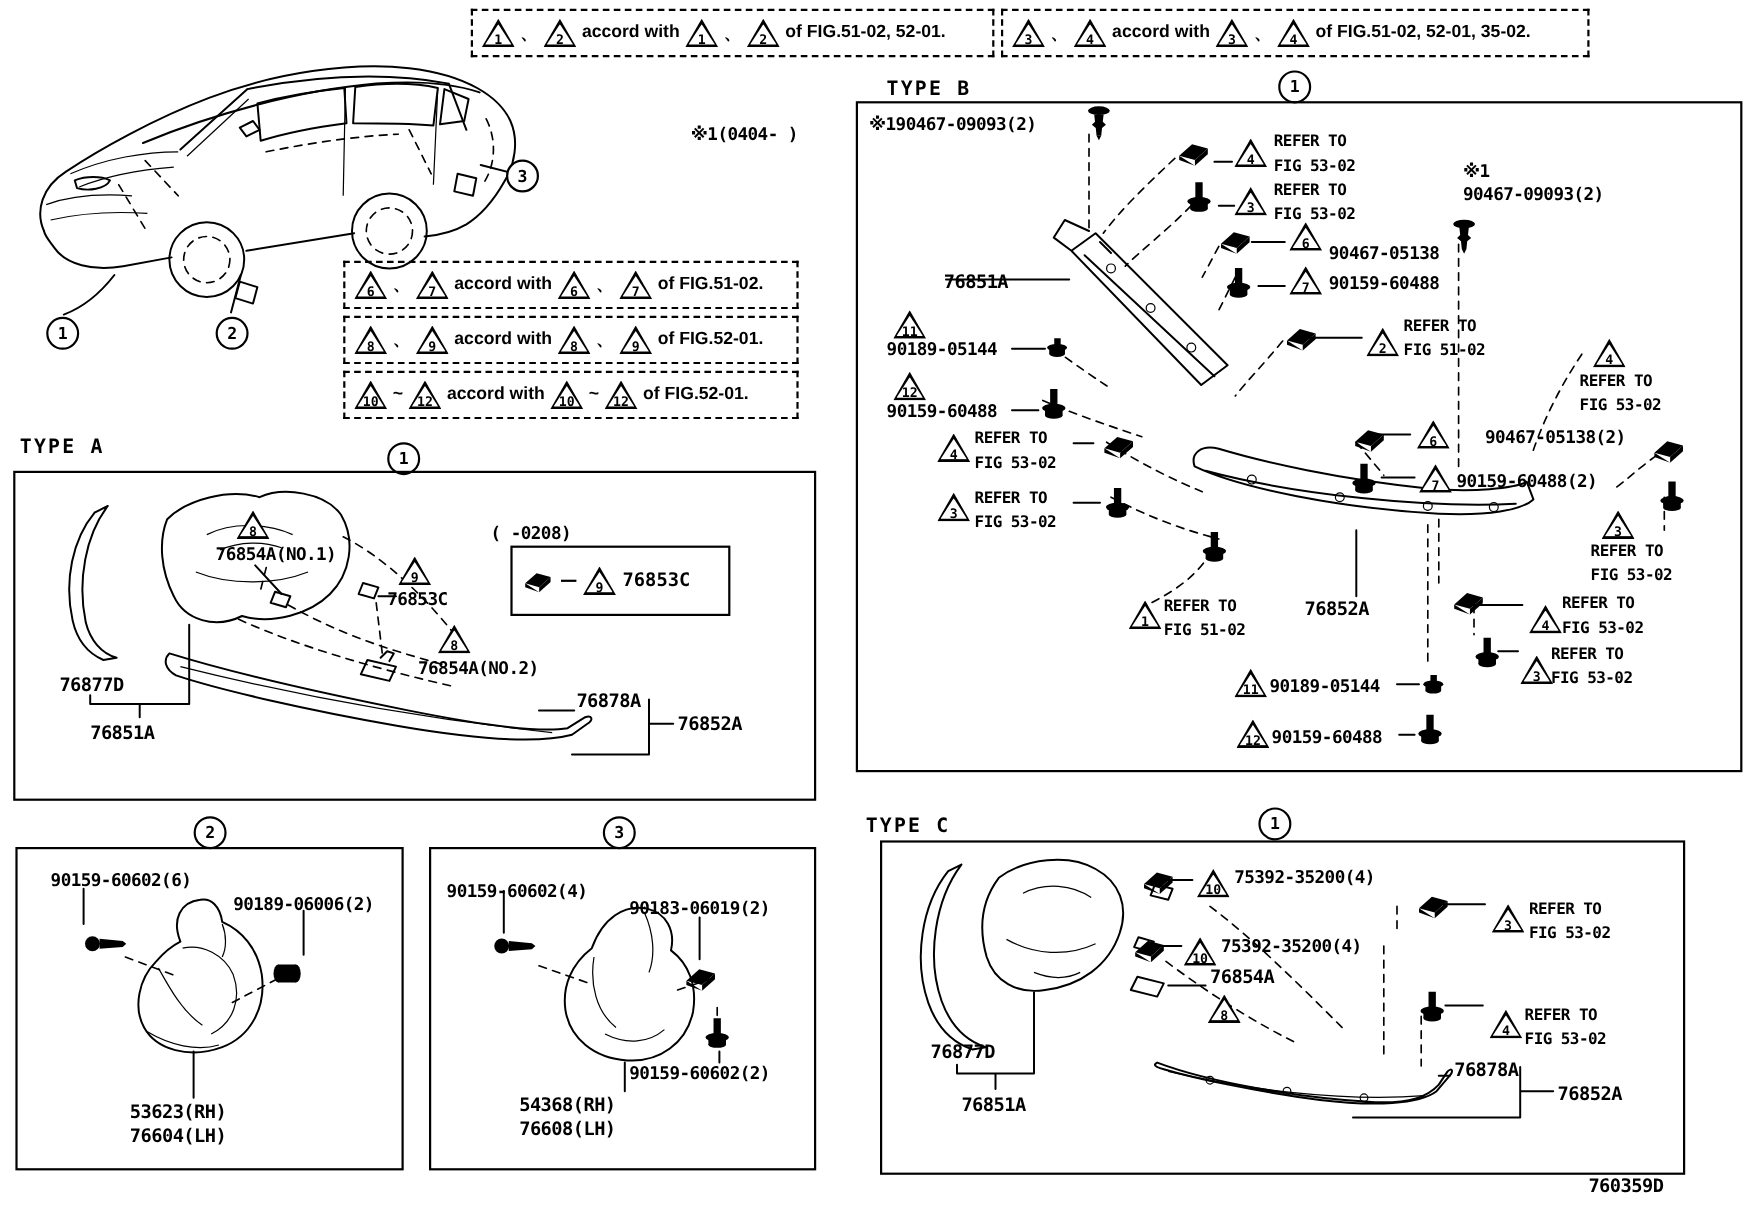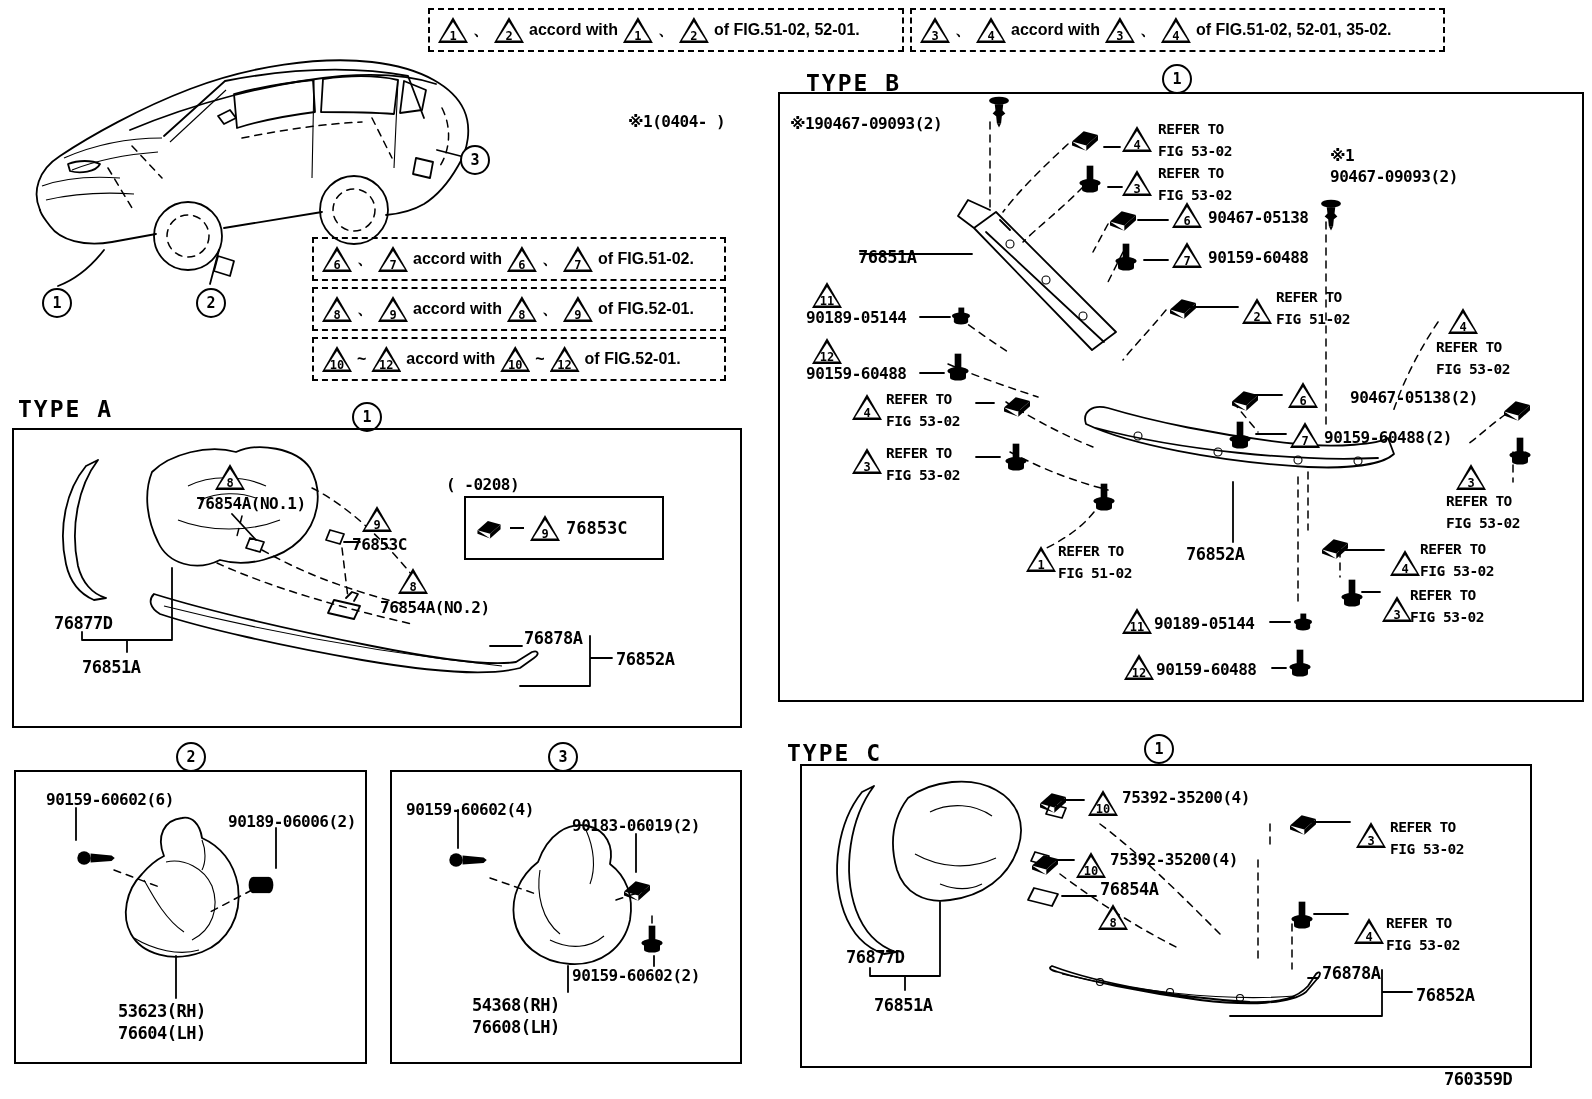--- a/index.html
+++ b/index.html
@@ -2,21 +2,21 @@
 <html><head>
 <meta charset="utf-8">
 <style>
   html,body{margin:0;padding:0;background:#fff}
   .canvas{position:relative;width:1592px;height:1099px;background:#fff;color:#000;
           font-family:"DejaVu Sans Mono","DejaVu Sans",monospace;overflow:hidden}
   .abs{position:absolute}
   .pn{position:absolute;font-weight:bold;font-size:16px;line-height:1.3;white-space:pre-line;letter-spacing:-0.5px}
   .pn.lg{font-size:17px}
   .ref{position:absolute;font-weight:bold;font-size:14.5px;line-height:1.55;white-space:pre-line;letter-spacing:-0.5px}
-  .hdr{position:absolute;font-weight:bold;font-size:23px;letter-spacing:2px}
+  .hdr{position:absolute;font-weight:bold;font-size:18px;letter-spacing:2px}
   .sbox{position:absolute;border:2px solid #000}
   .legend{position:absolute;border:2px dashed #000;display:flex;align-items:center;gap:5px;
           padding:0 8px;font-family:"Liberation Sans",sans-serif;font-weight:bold;font-size:16px}
   .circ{position:absolute;width:26px;height:26px;border:2px solid #000;border-radius:50%;
         display:flex;align-items:center;justify-content:center;font-weight:bold;font-size:15px;background:#fff}
   .tri{position:relative;display:inline-block;width:30px;height:26px;flex:0 0 auto}
   .tri.abs{position:absolute}
   .tri>i{position:absolute;inset:0;background:#000;clip-path:polygon(50% 0,100% 100%,0 100%)}
   .tri>b{position:absolute;left:3px;right:3px;top:5px;bottom:2.5px;background:#fff;clip-path:polygon(50% 0,100% 100%,0 100%)}
   .tri>span{position:absolute;left:0;right:0;bottom:1px;text-align:center;font-weight:bold;font-size:12px;
@@ -306,21 +306,21 @@
       <circle class="thin" cx="268" cy="188" r="4"></circle>
       <circle class="thin" cx="305" cy="224" r="4"></circle>
     <path class="ln" d="M308,332 C350,352 440,370 530,375 C575,377 605,372 616,362 L610,346 C600,352 560,356 520,352 C440,344 370,328 330,316 C314,312 304,320 308,332 Z M318,336 C400,358 520,370 600,366 M610,346 L616,362"></path>
     <circle class="thin" cx="360" cy="344" r="4"></circle>
       <circle class="thin" cx="440" cy="360" r="4"></circle>
       <circle class="thin" cx="520" cy="368" r="4"></circle>
       <circle class="thin" cx="580" cy="369" r="4"></circle>
     <path class="dsh" d="M212,30 V118 M548,130 V336 M290,52 C260,80 240,100 225,120 M305,95 C280,120 260,135 245,150 M330,132 L315,160 M345,160 330,190 M180,225 C200,240 215,250 230,260 M170,272 C200,285 230,295 260,305 M388,218 C370,240 355,255 345,268 M228,310 C260,330 290,345 315,355 M232,360 C270,380 300,390 330,398 M455,310 L480,340 M728,322 C710,335 700,345 690,352 M735,360 V390 M316,420 C300,440 280,450 265,458 M530,380 V438 M562,458 V485 M520,385 V515 M660,230 C640,260 625,290 615,320"></path>
     <path class="ln" d="M82,162 H194 M326,55 H342 M330,95 H344 M360,128 H390 M366,168 H390 M142,225 H172 M142,281 H166 M412,215 H460 M198,311 H216 M198,365 H222 M474,303 H504 M478,342 H508 M492,530 H512 M494,576 H508 M562,458 H606 M584,500 H602 M455,390 V450"></path>
   </svg>
-  <div class="pn" style="left:790px;top:114px">※190467-09093(2)</div>
+  <div class="pn" style="left:790px;top:103px">※190467-09093(2)</div>
   <svg class="icon" style="left:986px;top:95px" width="26" height="34" viewBox="0 0 18 24">
       <use href="#ic-pin"></use>
     </svg>
   <svg class="icon" style="left:1068px;top:126px" width="34" height="26" viewBox="0 0 26 20">
       <use href="#ic-clip"></use>
     </svg>
   <span class="tri abs" style="left:1122px;top:126px">
       <i></i>
       <b></b>
       <span>4</span>
@@ -338,21 +338,21 @@
   <div class="ref" style="left:1158px;top:162px">REFER TO
 FIG 53-02</div>
   <svg class="icon" style="left:1106px;top:206px" width="34" height="26" viewBox="0 0 26 20">
       <use href="#ic-clip"></use>
     </svg>
   <span class="tri abs" style="left:1172px;top:202px">
       <i></i>
       <b></b>
       <span>6</span>
     </span>
-  <div class="pn" style="left:1208px;top:208px">90467-05138</div>
+  <div class="pn" style="left:1208px;top:220px">90467-05138</div>
   <svg class="icon" style="left:1112px;top:242px" width="28" height="30" viewBox="0 0 21 22">
       <use href="#ic-bolt"></use>
     </svg>
   <span class="tri abs" style="left:1172px;top:242px">
       <i></i>
       <b></b>
       <span>7</span>
     </span>
   <div class="pn" style="left:1208px;top:248px">90159-60488</div>
   <div class="pn lg" style="left:858px;top:246px">76851A</div>
@@ -500,21 +500,21 @@
   
   <div class="circ" style="left:176px;top:742px">2</div>
   <div class="sbox" style="left:14px;top:770px;width:349px;height:290px"></div>
   <svg class="art" style="left:14px;top:770px" width="351" height="292" viewBox="0 0 351 292">
     <path class="ln" d="M150,86 C142,66 150,50 168,48 C178,46 186,54 188,68 C206,76 220,92 224,116 C228,146 214,172 188,182 C158,193 128,184 117,164 C107,146 112,120 128,104 C134,97 142,90 150,86 Z"></path>
     <path class="thin" d="M152,92 C170,88 190,98 198,116 C206,138 198,160 178,170 M130,110 C140,128 152,150 170,162 M188,70 C192,80 192,92 188,100 M120,168 C140,180 165,186 185,180"></path>
     <path class="dsh" d="M100,100 L148,118 M238,120 L196,142"></path>
     <path class="ln" d="M62,38 V70 M262,58 V98 M162,186 V228"></path>
   </svg>
   <div class="pn" style="left:46px;top:790px">90159-60602(6)</div>
-  <div class="pn" style="left:228px;top:812px">90189-06006(2)</div>
+  <div class="pn" style="left:212px;top:812px">90189-06006(2)</div>
   <svg class="icon" style="left:76px;top:844px" width="42" height="28" viewBox="0 0 26 16">
       <use href="#ic-screw"></use>
     </svg>
   <svg class="icon" style="left:244px;top:872px" width="34" height="26" viewBox="0 0 18 16">
       <use href="#ic-grommet"></use>
     </svg>
   <div class="pn lg" style="left:118px;top:1000px">53623(RH)</div>
   <div class="pn lg" style="left:118px;top:1022px">76604(LH)</div>
 
   

